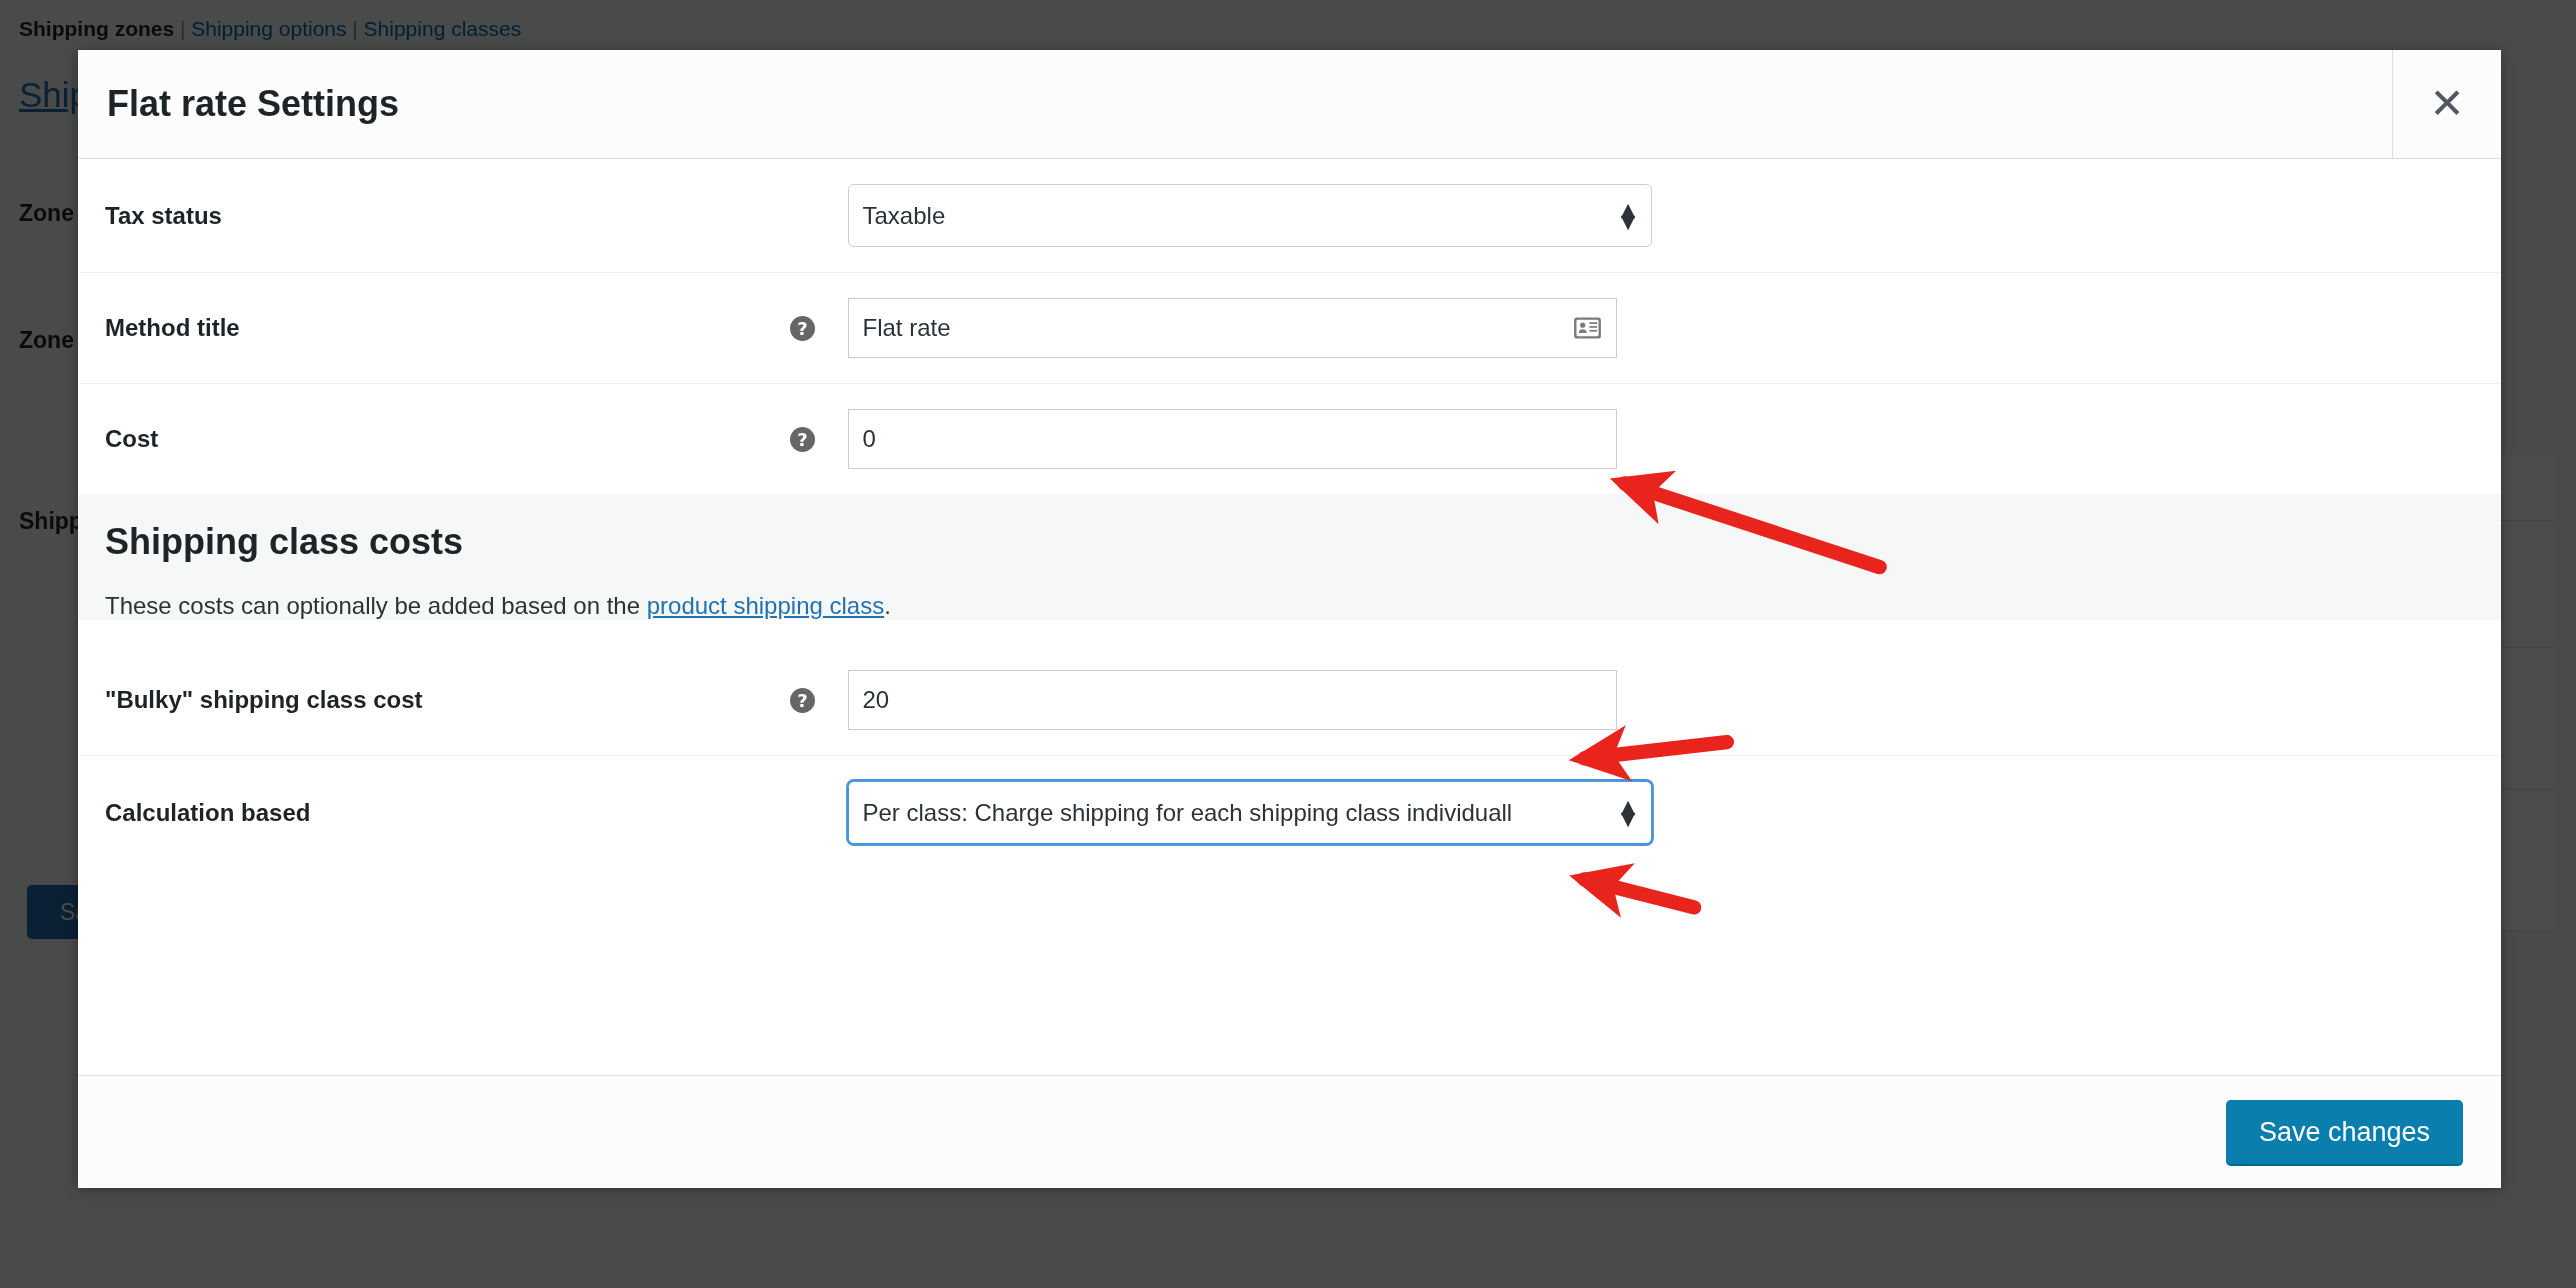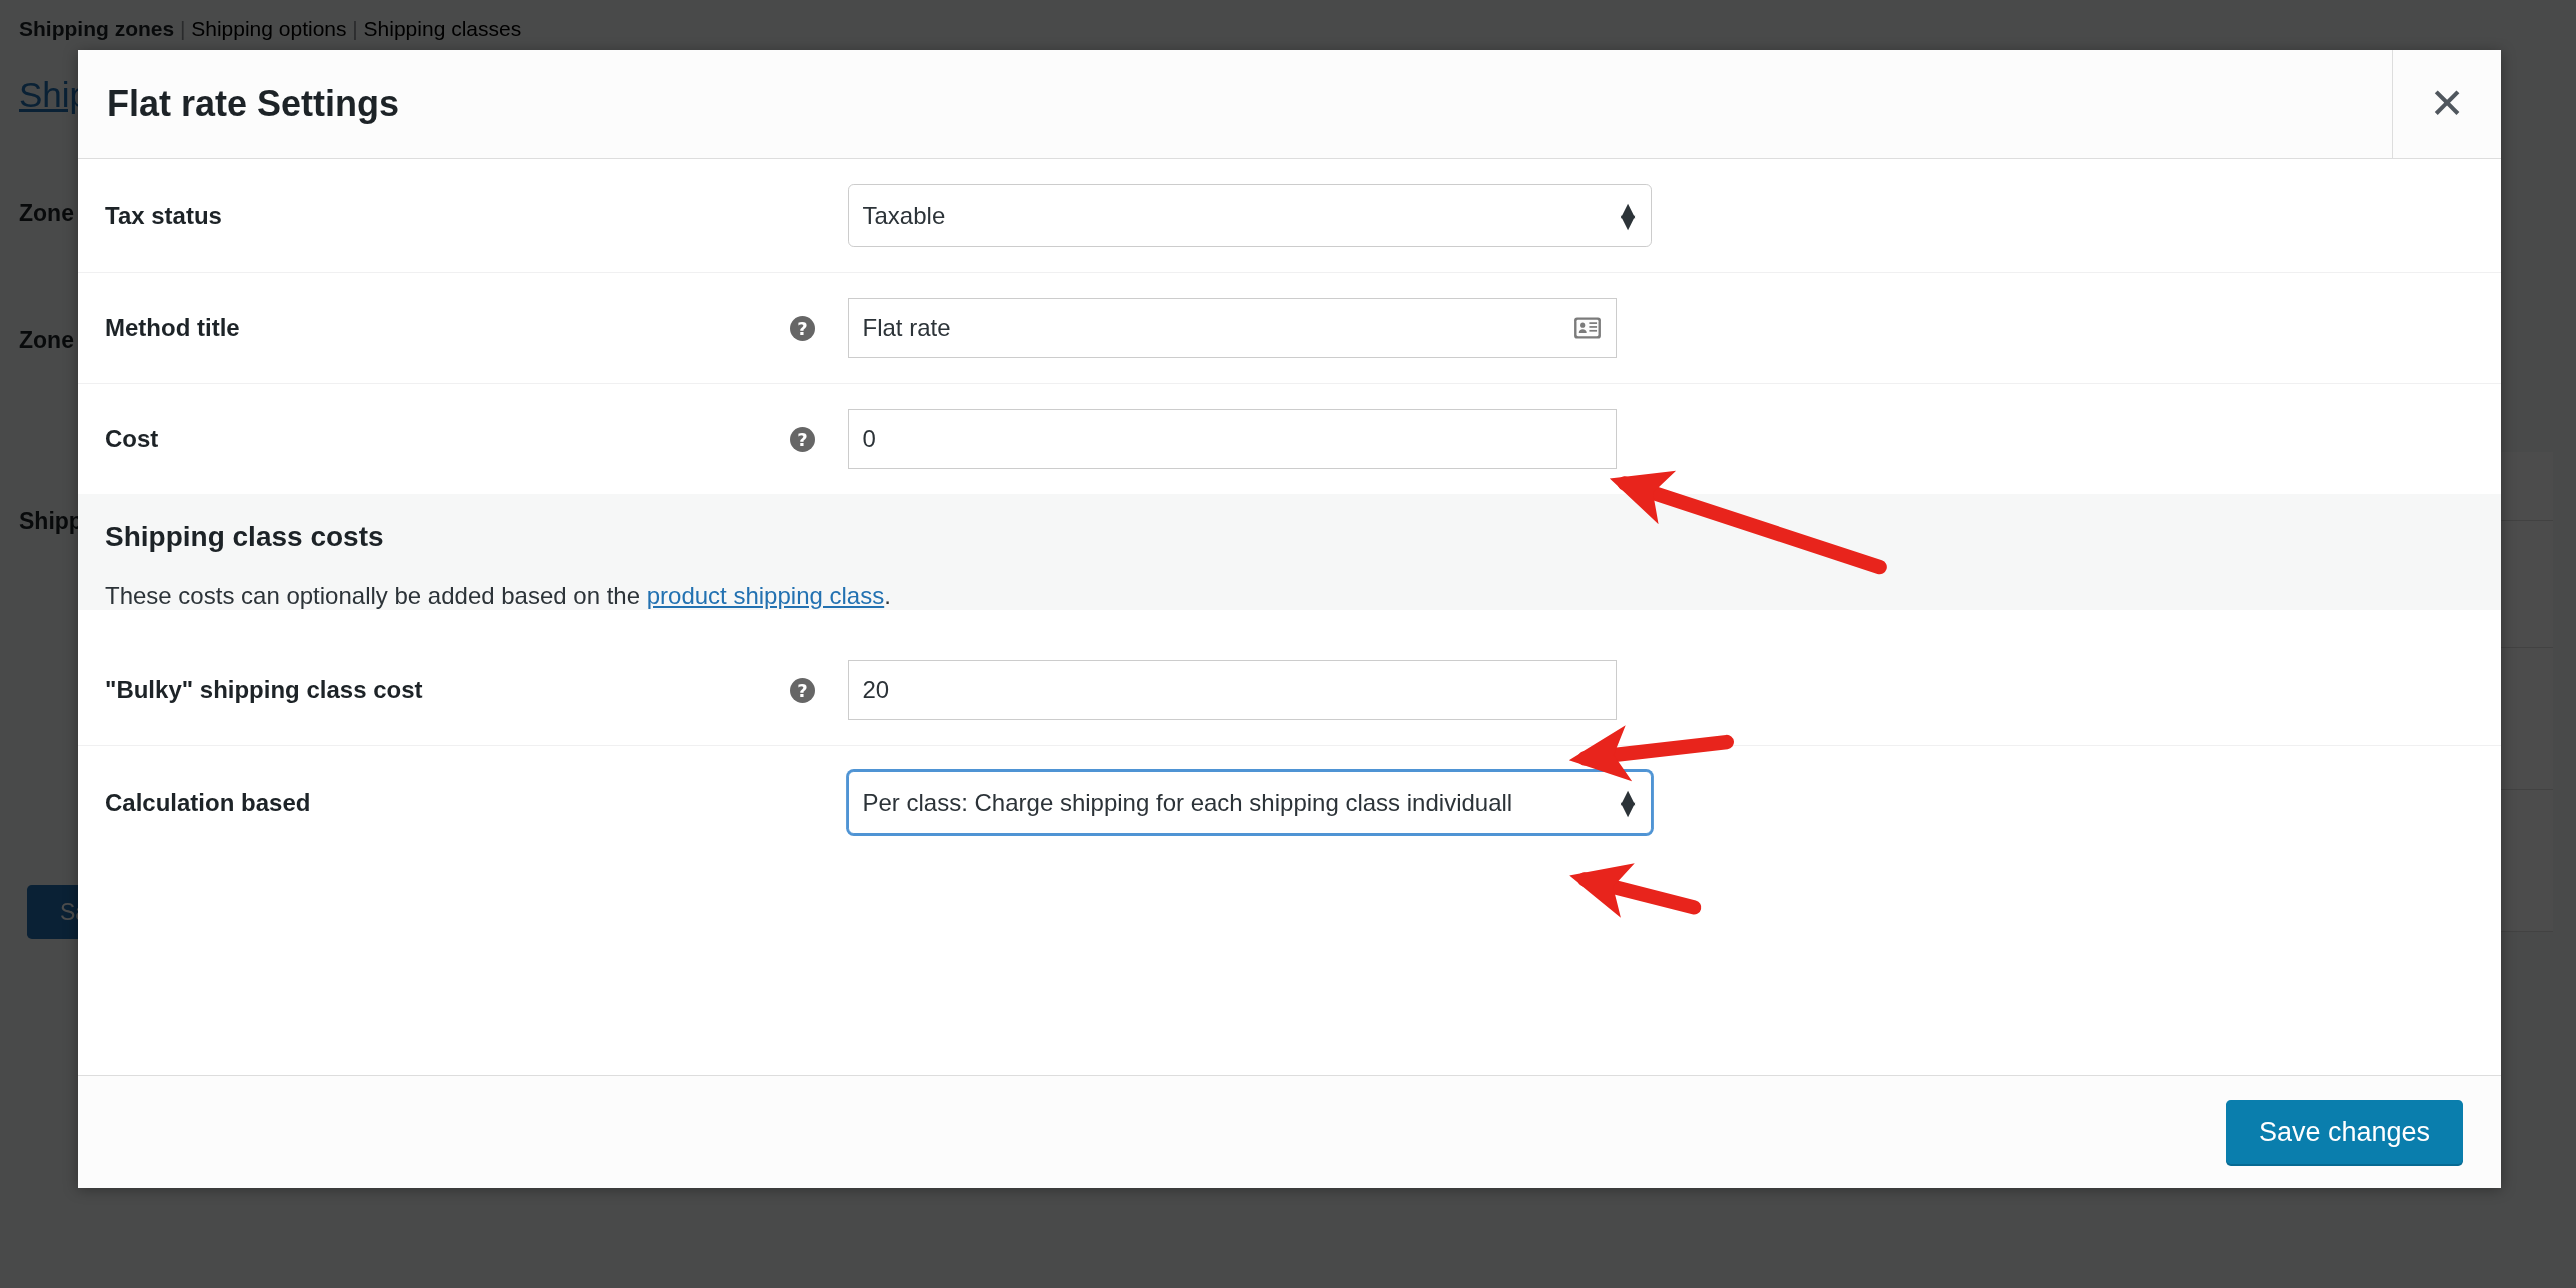--- a/index.html
+++ b/index.html
@@ -13,21 +13,21 @@
   }
 
   
   #page-root { position:absolute; inset:0; background:#f6f7f7; }
 
   .subsubsub {
     position:absolute; left:19px; top:14.4px;
     font-size:21px; line-height:1.4;
     color:#1d2327; white-space:nowrap;
   }
-  .subsubsub a { color:#000000; text-decoration:none; }
+  .subsubsub a { color:#0369a1; text-decoration:none; }
   .subsubsub .sep { color:#8c8f94; padding:0 5.8px; }
   .subsubsub b { font-weight:700; color:#1d2327; }
 
   .page-title {
     position:absolute; left:19px; top:75px;
     font-size:35px; font-weight:400;
     color:#2271b1; text-decoration:underline;
     white-space:nowrap;
   }
 
@@ -203,21 +203,21 @@
     color:#2c3338;
     font-family:"DejaVu Sans", sans-serif;
   }
 
   .section-head {
     background:#f6f7f7;
     padding:27px 27px 0 27px;
     border-bottom:none;
   }
   .section-title {
-    font-size:28px; font-weight:700; color:#1d2327;
+    font-size:36px; font-weight:700; color:#1d2327;
     margin:0 0 29px 0;
   }
   .section-desc {
     font-size:24px; color:#2c3338; margin:12px 0 25px 0;
   }
   .section-desc a { color:#2271b1; text-decoration:underline; }
 
   .modal-footer {
     flex:0 0 auto;
     height:113px;

